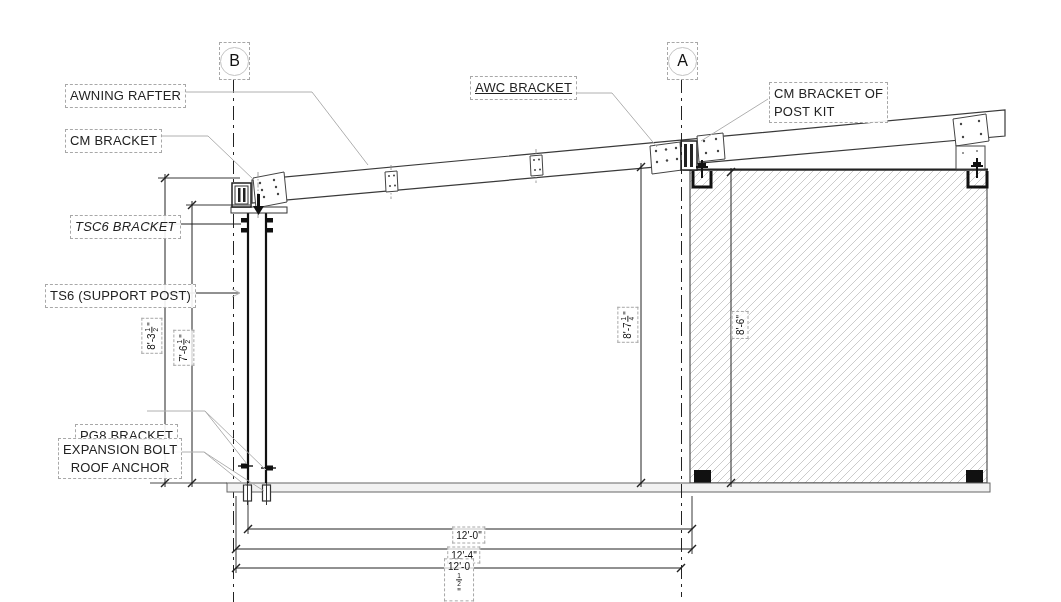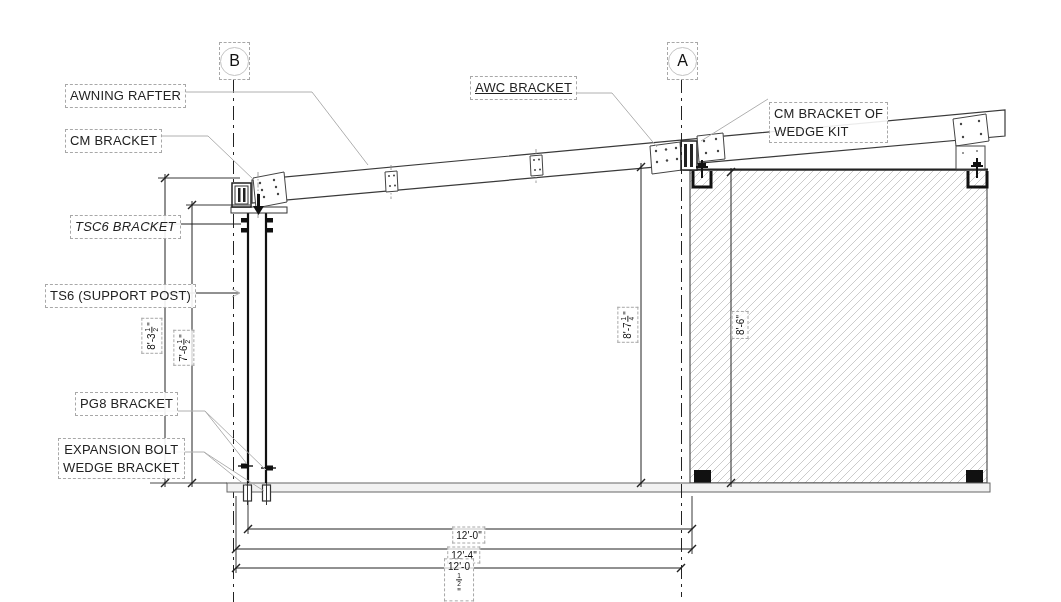--- a/index.html
+++ b/index.html
@@ -232,36 +232,36 @@
 
 <div class="callout" style="left:65px;top:84px;">
   <span>AWNING RAFTER</span>
 </div>
 <div class="callout" style="left:65px;top:129px;">
   <span>CM BRACKET</span>
 </div>
 <div class="callout" style="left:470px;top:76px;text-decoration:underline;">
   <span>AWC BRACKET</span>
 </div>
-<div class="callout" style="left:769px;top:82px;margin-top:20px;">
+<div class="callout" style="left:769px;top:82px;">
   <span>CM BRACKET OF</span>
-  <span>WEDGE KIT</span>
+  <span>POST KIT</span>
 </div>
 <div class="callout" style="left:70px;top:215px;font-style:italic;">
   <span>TSC6 BRACKET</span>
 </div>
 <div class="callout" style="left:45px;top:284px;">
   <span>TS6 (SUPPORT POST)</span>
 </div>
-<div class="callout" style="left:75px;top:392px;">
+<div class="callout" style="left:75px;top:424px;">
   <span>PG8 BRACKET</span>
 </div>
 <div class="callout center" style="left:58px;top:438px;">
   <span>EXPANSION BOLT</span>
-  <span>WEDGE BRACKET</span>
+  <span>ROOF ANCHOR</span>
 </div>
 
 <div class="dim-label v" style="left:152px;top:336px;">
   <span>8'-3</span>
       <span class="frac">
         <span class="fn">1</span>
         <span class="fd">2</span>
       </span>
       <span>"</span>
 </div>

